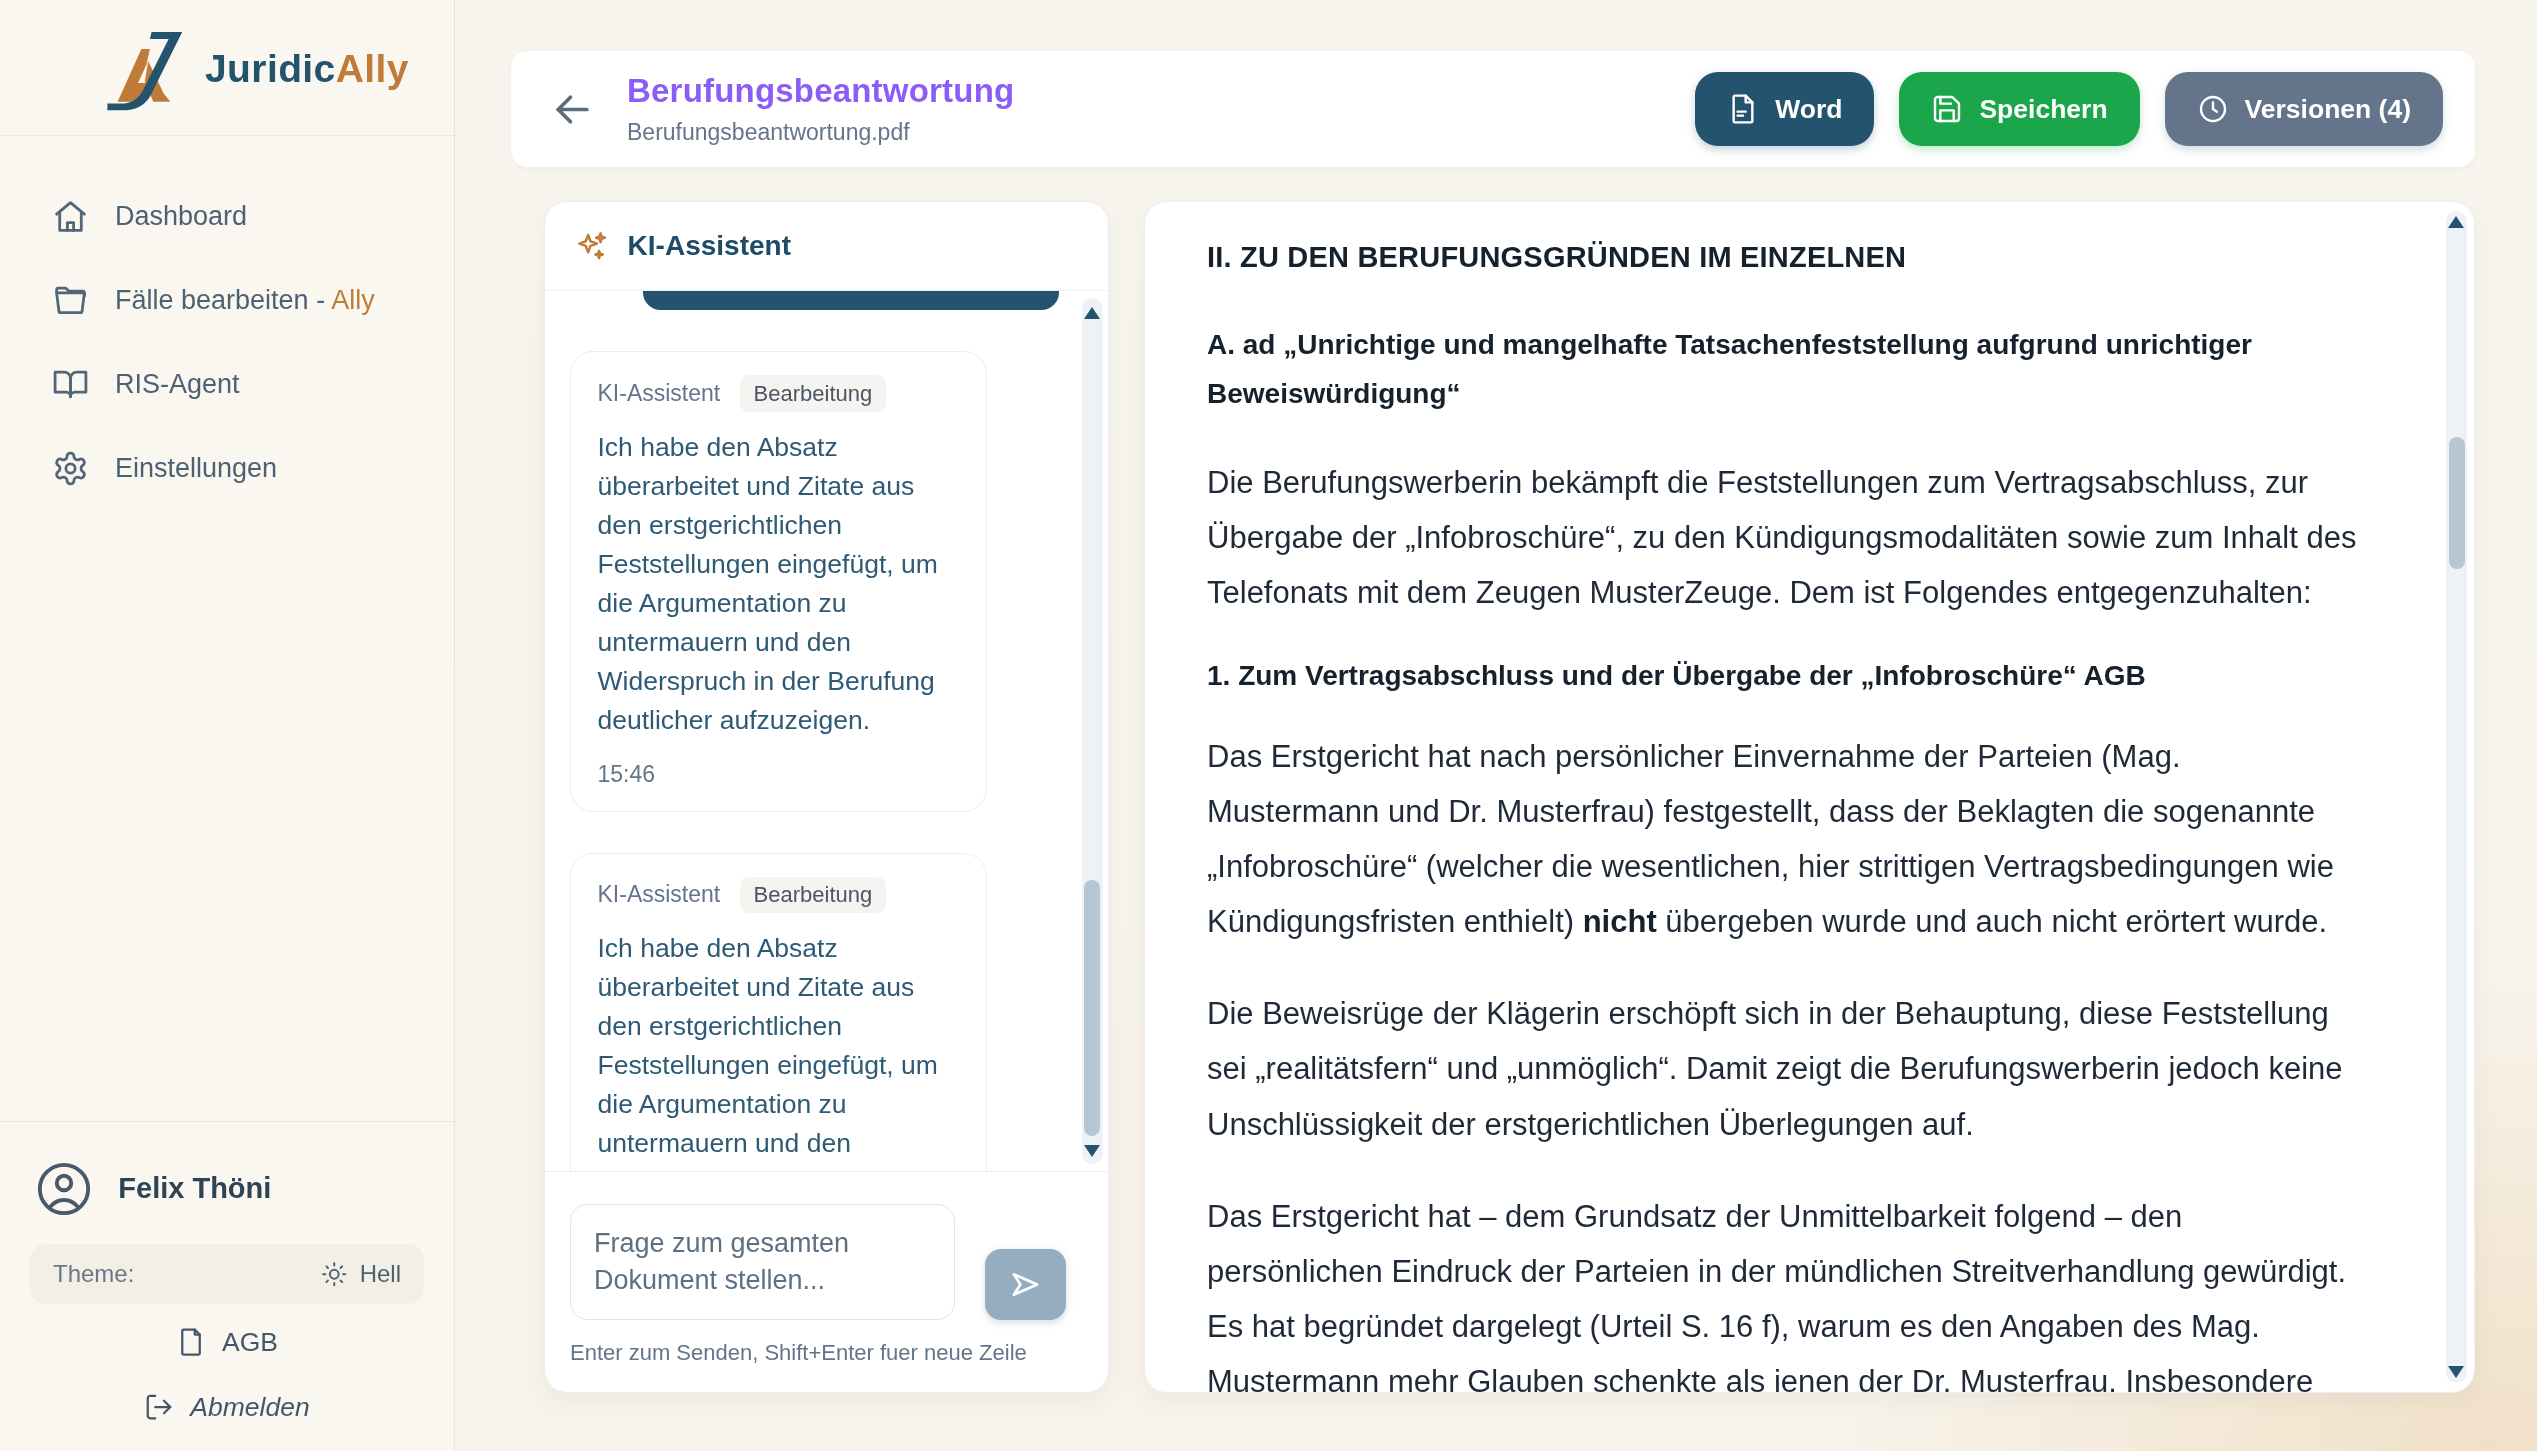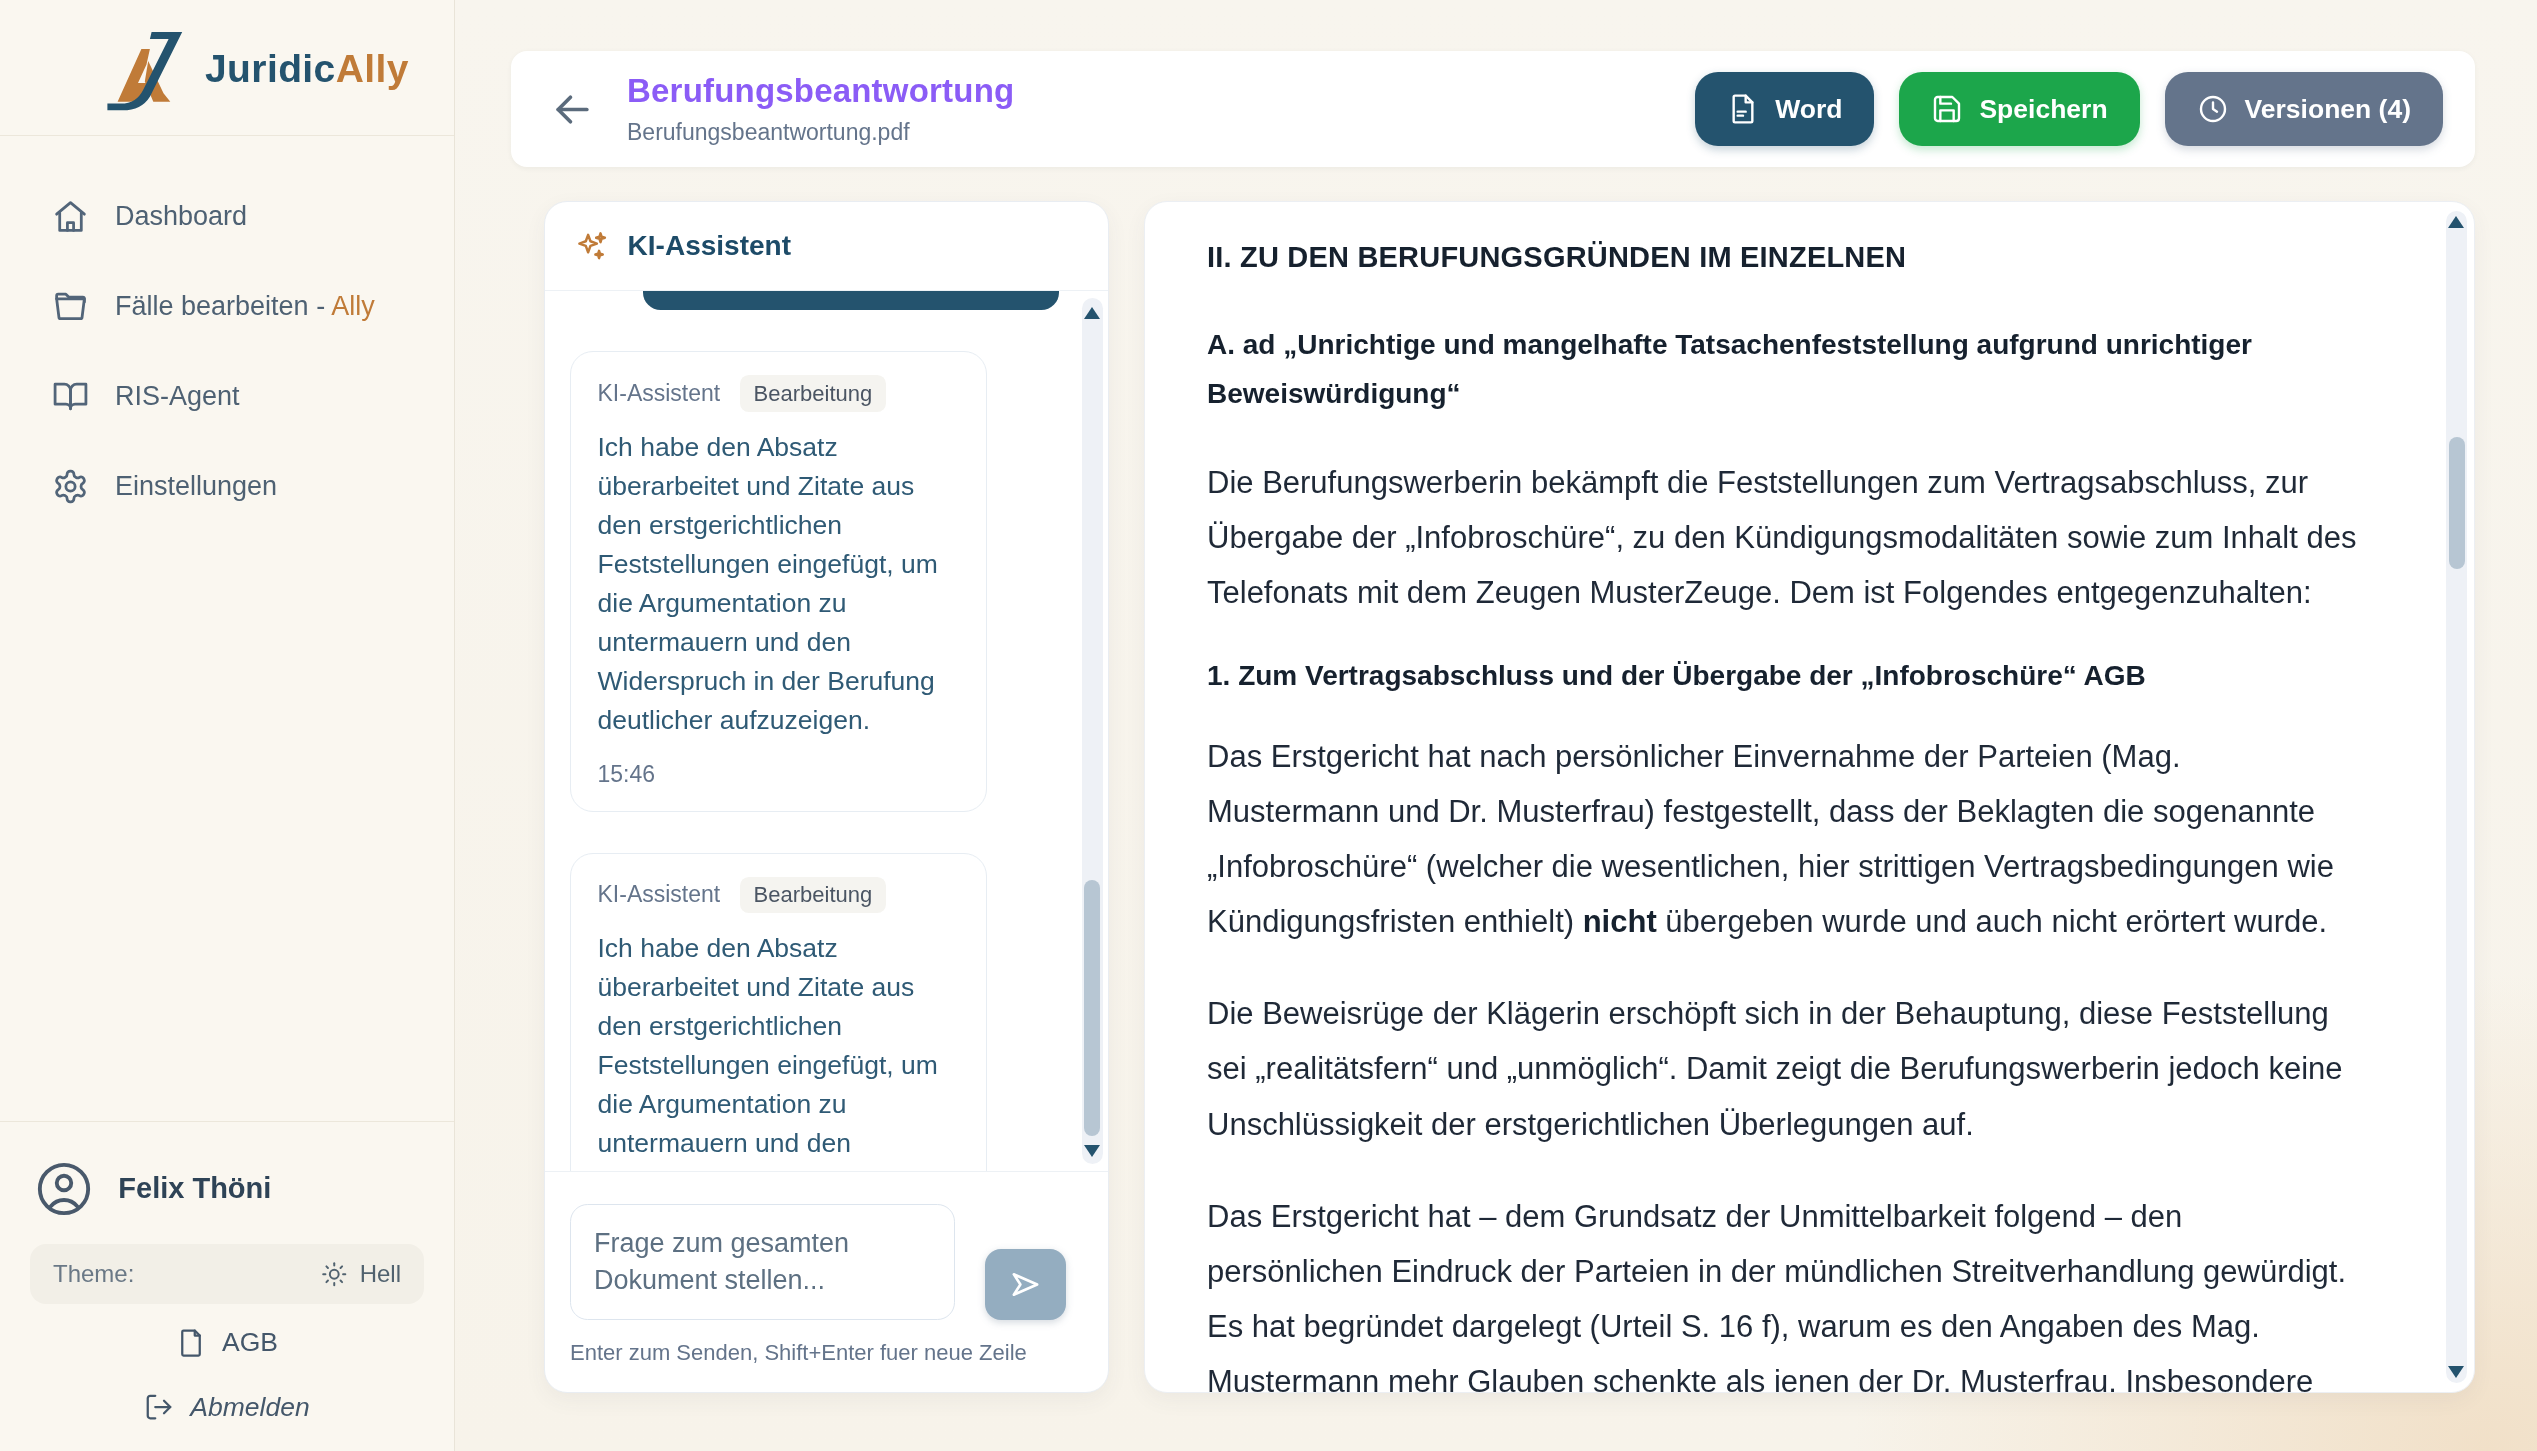--- a/index.html
+++ b/index.html
@@ -23,21 +23,21 @@
     display:flex; flex-direction:column;
     flex-shrink:0;
   }
   .logo-block { display:flex; align-items:center; gap:16px; padding:26.5px 0 23px 104px; }
   .logo-mark { width:85px; height:85px; }
   .logo-word { font-size:39px; font-weight:700; letter-spacing:0.4px; }
   .logo-word .b1 { color:#24536e;margin-top:35px; }
   .logo-word .b2 { color:#c07b38; }
   .side-sep { height:1.8px; background:#ece7db; }
 
-  .nav { padding:39px 25px 0 25px; display:flex; flex-direction:column; gap:7px; }
+  .nav { padding:39px 25px 0 25px; display:flex; flex-direction:column; gap:1px; }
   .nav-item {
     position:relative;
     display:flex; align-items:center; gap:26.5px;
     padding:23px 26.5px; border-radius:23px;
     color:#4e6173; font-size:27px; cursor:pointer;
   }
   .nav-item .ic { width:37px; height:37px; color:#526579; flex-shrink:0; }
   .nav-item.active {
     background:#ffffff;
     box-shadow:0 8.8px 23px rgba(120,100,60,.14);
@@ -55,21 +55,21 @@
   .user-row .ic { width:58px; height:58px; color:#49596b; }
   .user-name { font-size:29px; font-weight:700; color:#2e4356; }
   .theme-pill {
     display:flex; align-items:center; justify-content:space-between;
     background:#f2efe7; border-radius:16px; padding:16px 23px; cursor:pointer;
   }
   .theme-label { font-size:24px; color:#6a7886; }
   .theme-value { display:flex; align-items:center; gap:12.3px; font-size:24px; color:#51626f; }
   .theme-value .ic { width:26.5px; height:26.5px; color:#51626f; }
   .side-link {
-    display:flex; align-items:center; justify-content:center; gap:16px;
+    display:flex; justify-content:center; gap:16px;
     padding:23px 0 3.5px 0; font-size:26.5px; color:#44576a; cursor:pointer;
   }
   .side-link.logout { padding-top:30px;font-style:italic; }
   .side-link .ic { width:30px; height:30px; color:#44576a; }
 
   
   .main { flex:1; padding:51px 63px 0 56px; display:flex; flex-direction:column; }
   .doc-header {
     background:#fff; border-radius:16px;
     box-shadow:0 1.8px 5.3px rgba(40,50,60,.05);

